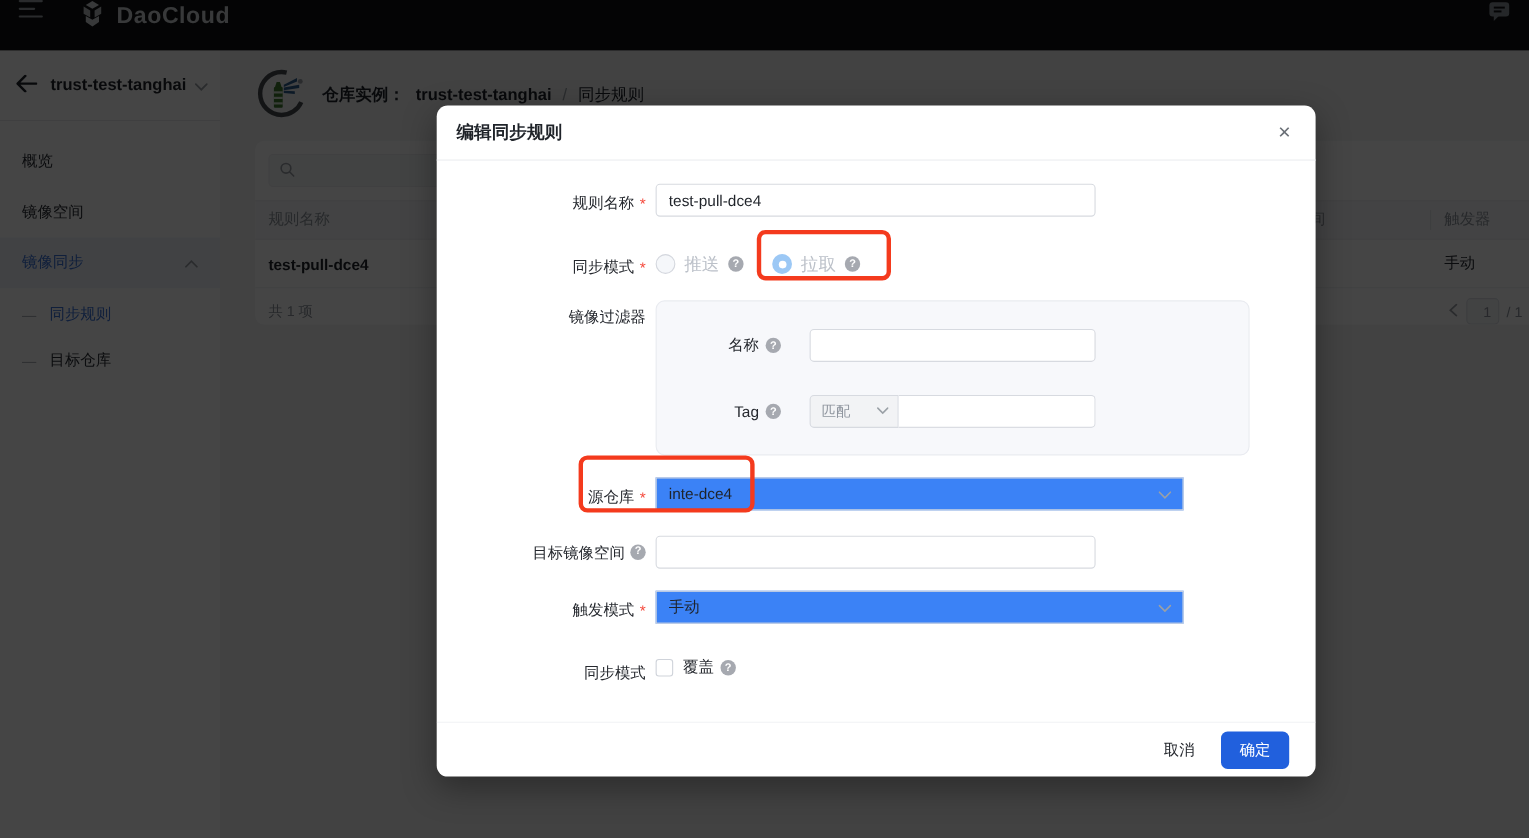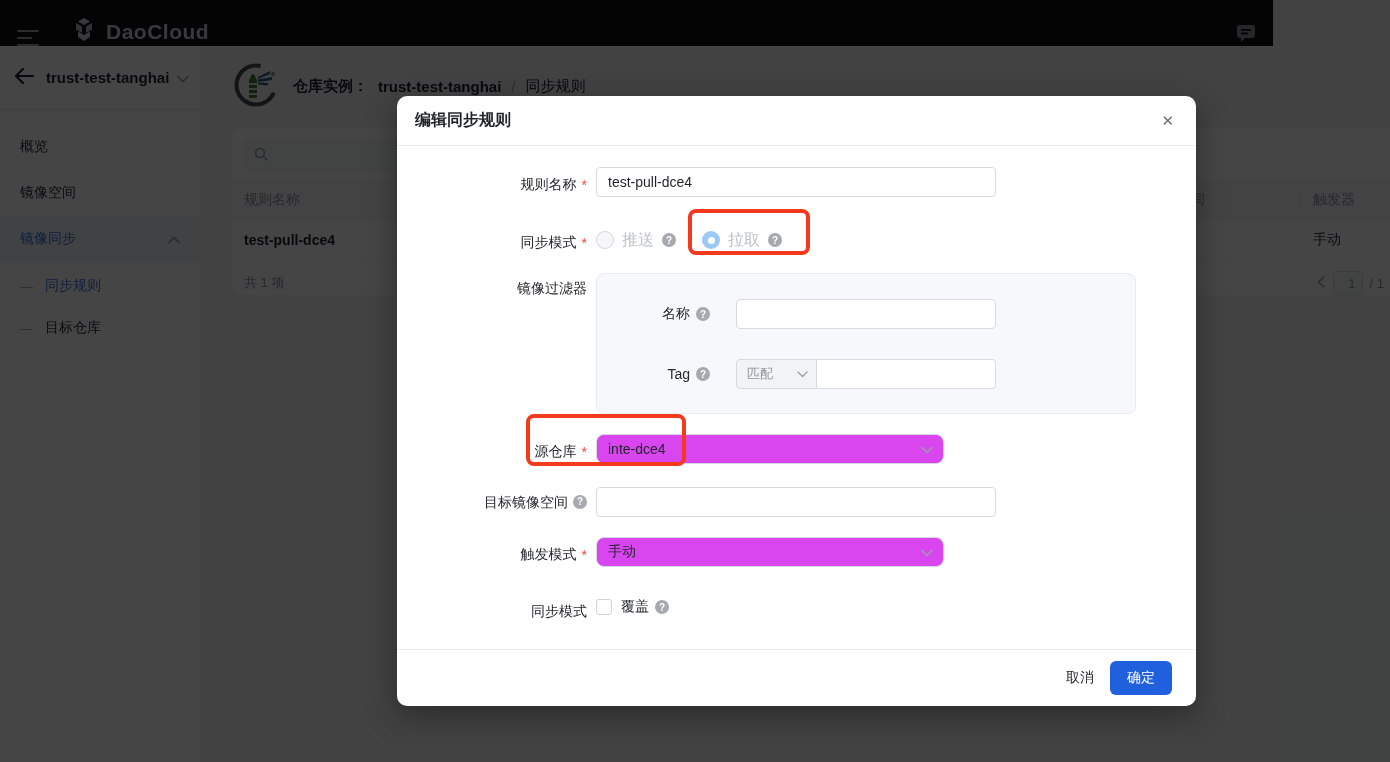--- a/index.html
+++ b/index.html
@@ -1,21 +1,21 @@
 <!DOCTYPE html>
 <html><head>
 <meta charset="utf-8">
 <style>
   * { margin:0; padding:0; box-sizing:border-box; }
   html,body { width:1390px; height:762px; overflow:hidden; }
   body { font-family:"Liberation Sans","DejaVu Sans",sans-serif; font-size:14px; color:#25282e; background:#f2f3f5; }
   .screen { position:relative; width:1390px; height:762px; background:#f2f3f5; overflow:hidden; }
 
   
-  .topbar { position:absolute; left:0; top:0; width:1273px; height:46px; background:#101214; display:flex; align-items:flex-end; z-index:1; }
+  .topbar { position:absolute; left:0; top:0; width:1390px; height:46px; background:#101214; display:flex; align-items:flex-start; z-index:1; }
   .hamburger { width:22px; height:16px; margin-left:17px; display:flex; flex-direction:column; justify-content:space-between; cursor:pointer; }
   .hamburger span { display:block; height:2px; border-radius:1px; background:#9aa0a6; }
   .hamburger span:nth-child(2){ width:70%; }
   .brand { display:flex; align-items:center; margin-left:32px; gap:9px; }
   .brand-name { font-size:21px; font-weight:bold; color:#cfd2d6; letter-spacing:.5px; }
   .topbar-right { margin-left:auto; margin-right:16px; display:flex; align-items:center; }
 
   
   .sidebar { position:absolute; left:0; top:46px; width:200px; height:716px; background:#ffffff; z-index:1; }
   .sidebar-head { height:64px; display:flex; align-items:center; padding:0 14px; border-bottom:1px solid #e7e8ec; cursor:pointer; }
@@ -87,28 +87,28 @@
   .fp-row.r1 { margin-top:25px; }
   .fp-row.r2 { margin-top:30px; }
   .fp-label { width:113px; display:flex; justify-content:flex-end; align-items:center; gap:6px; font-size:14px; color:#25282e; }
   .fp-ctrl { margin-left:26px; display:flex; align-items:center;font-family:Liberation Mono, monospace; }
   .fp-input { width:260px; height:30px; border:1px solid #d7dae0; border-radius:4px; padding:0 11px; font-size:14px; background:#fff; outline:none; font-family:inherit; }
   .match-select { width:81px; height:30px; background:#f2f3f5; border:1px solid #d7dae0; border-radius:4px 0 0 4px; display:flex; align-items:center; padding:0 8px 0 10px; color:#8f959e; cursor:pointer; }
   .match-select .txt { flex:1; font-size:13px; }
   .tag-input { width:179px; height:30px; border:1px solid #d7dae0; border-left:none; border-radius:0 4px 4px 0; padding:0 11px; font-size:14px; background:#fff; outline:none; font-family:inherit; }
 
   
-  .tselect { width:348px; height:30px; border:1px solid #d7dae0; border-radius:8px; display:flex; align-items:center; padding:0 10px 0 11px; background:#d946ef; cursor:pointer; }
+  .tselect { width:480px; height:30px; border:1px solid #d7dae0; border-radius:0; display:flex; align-items:center; padding:0 10px 0 11px; background:#3b82f6; cursor:pointer; }
   .tselect .txt { flex:1; font-size:14px; color:#1f2329; }
 
   
   .cbx { width:16px; height:16px; border:1px solid #cfd3da; border-radius:3px; background:#fff; flex:none; cursor:pointer; }
   .cbx-label { margin:0 6px 0 9px; font-size:14px; font-weight:500; color:#25282e; }
 
-  .modal-footer { position:absolute; left:0; right:0; bottom:0; height:57px; border-top:1px solid #ebedf0; display:flex; align-items:center; justify-content:flex-end; padding-right:24px; gap:0; border-radius:0 0 10px 10px; }
+  .modal-footer { position:absolute; left:0; right:0; bottom:0; height:50px; border-top:1px solid #ebedf0; display:flex; align-items:center; justify-content:flex-end; padding-right:24px; gap:8px; border-radius:0 0 10px 10px; }
   .btn-cancel { background:none; border:none; font-size:14px; color:#25282e; padding:8px 16px; cursor:pointer; font-family:inherit; }
   .btn-confirm { background:#2160dd; border:none; color:#ffffff; font-size:14px; padding:8px 17px; border-radius:6px; cursor:pointer; font-family:inherit; }
 
   
   .anno { position:absolute; border:4px solid #f43a1d; border-radius:8px; z-index:70; pointer-events:none; }
   .anno-pull { left:688px; top:209px; width:122px; height:46px; }
   .anno-source { left:526px; top:414px; width:160px; height:52px; }
 
   .chev { flex:none; }
 </style>

